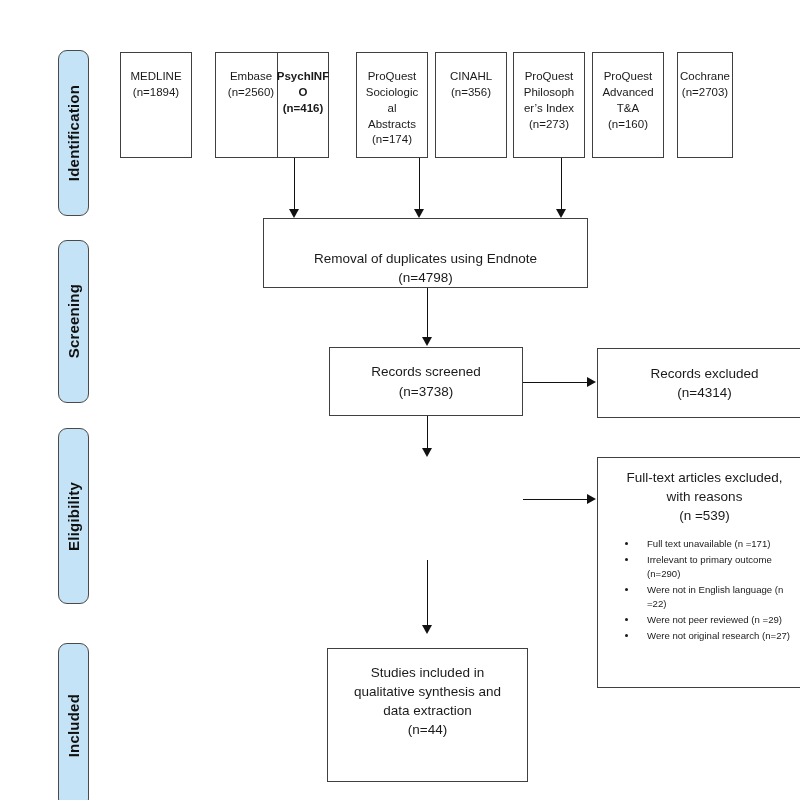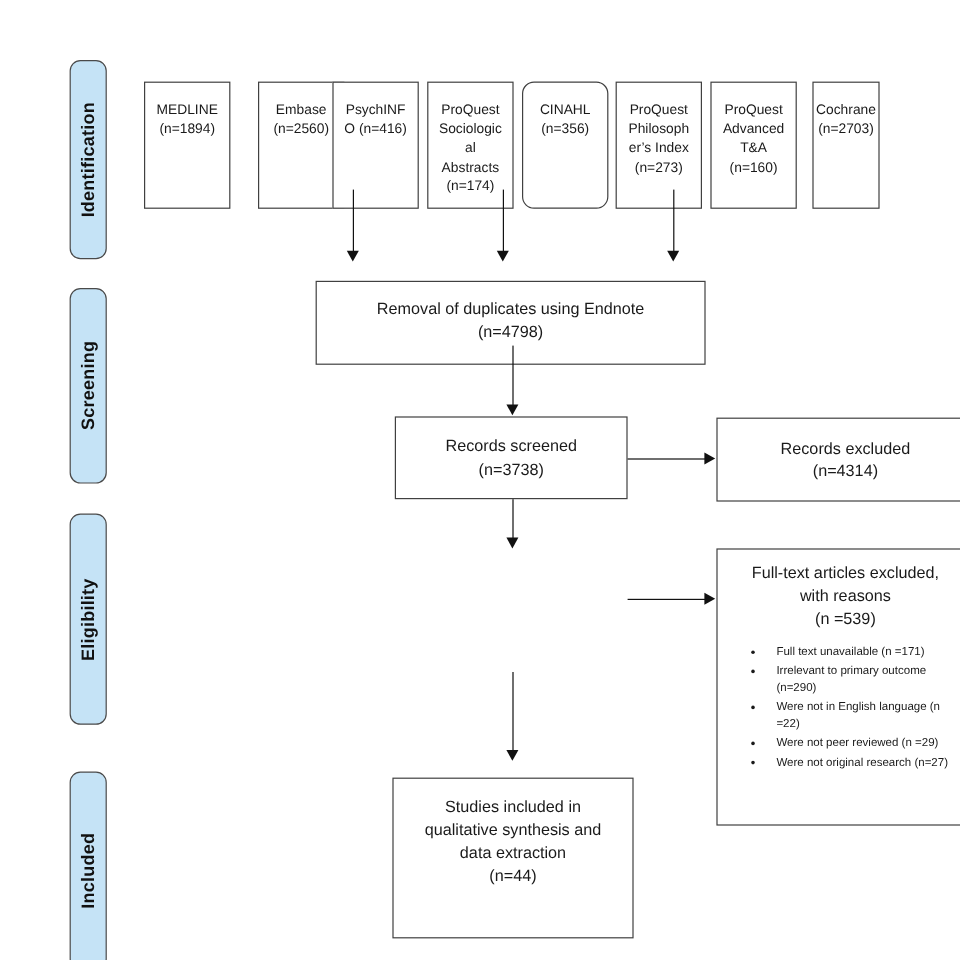--- a/index.html
+++ b/index.html
@@ -58,21 +58,20 @@
     display: block;
     line-height: 1.30;
     white-space: pre-line;
   }
 
   
   .source-box {
     align-items: center;
     justify-content: flex-start;
     padding-top: 16px;
-    margin-top: 16px;
   }
   .source-box .line {
     font-size: 11.5px;
     line-height: 1.38;
   }
 
   
   .mid-box .line { font-size: 13.5px; line-height: 1.42; }
 
   
@@ -155,34 +154,34 @@
   <div class="flow-box source-box" style="left:120px; top:52px; width:72px; height:106px;">
     <span class="line">MEDLINE
 (n=1894)</span>
   </div>
 
   <div class="flow-box source-box" style="left:215px; top:52px; width:72px; height:106px;">
     <span class="line">Embase
 (n=2560)</span>
   </div>
 
-  <div class="flow-box source-box" style="left:277px; top:52px; width:72px; height:106px;">
+  <div class="flow-box source-box" style="left:277px; top:52px; width:52px; height:106px;font-weight:bold;">
     <span class="line">PsychINF
 O (n=416)</span>
   </div>
 
   <div class="flow-box source-box" style="left:356px; top:52px; width:72px; height:106px;">
     <span class="line">ProQuest
 Sociologic
 al
 Abstracts
 (n=174)</span>
   </div>
 
-  <div class="flow-box source-box" style="left:435px; top:52px; width:72px; height:106px;border-radius:10px;">
+  <div class="flow-box source-box" style="left:435px; top:52px; width:72px; height:106px;">
     <span class="line">CINAHL
 (n=356)</span>
   </div>
 
   <div class="flow-box source-box" style="left:513px; top:52px; width:72px; height:106px;">
     <span class="line">ProQuest
 Philosoph
 er’s Index
 (n=273)</span>
   </div>
@@ -201,21 +200,21 @@
 
   <div class="conn-v" style="left:294px; top:158px; height:52px;"></div>
   <div class="arrow-down" style="left:289px; top:209px;"></div>
 
   <div class="conn-v" style="left:419px; top:158px; height:52px;"></div>
   <div class="arrow-down" style="left:414px; top:209px;"></div>
 
   <div class="conn-v" style="left:561px; top:158px; height:52px;"></div>
   <div class="arrow-down" style="left:556px; top:209px;"></div>
 
-  <div class="flow-box mid-box" style="left:263px; top:218px; width:325px; height:70px; justify-content:flex-start; padding-top:13px;margin-top:16px;">
+  <div class="flow-box mid-box" style="left:263px; top:218px; width:325px; height:70px; justify-content:flex-start; padding-top:30px;">
     <span class="line">Removal of duplicates using Endnote
 (n=4798)</span>
   </div>
 
   <div class="conn-v" style="left:427px; top:288px; height:50px;"></div>
   <div class="arrow-down" style="left:422px; top:337px;"></div>
 
   <div class="flow-box mid-box" style="left:329px; top:347px; width:194px; height:69px;">
     <span class="line">Records screened
 (n=3738)</span>

